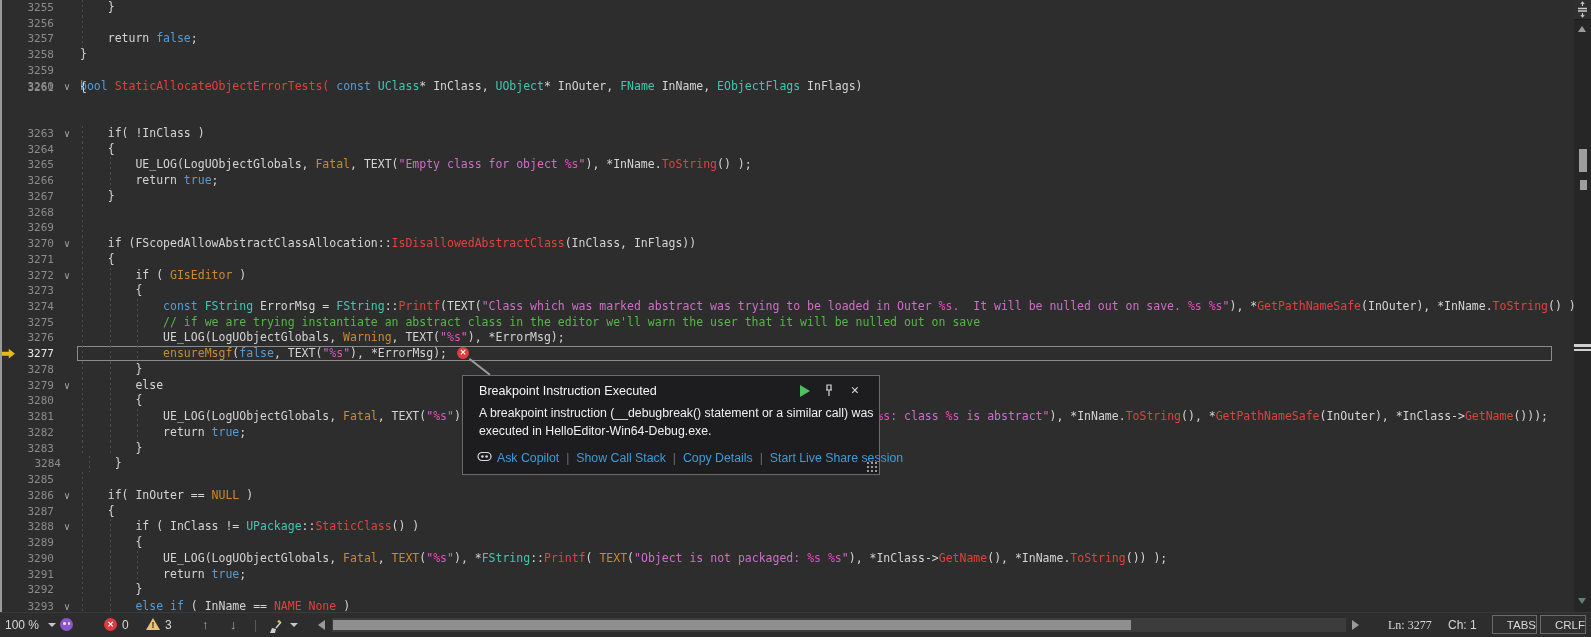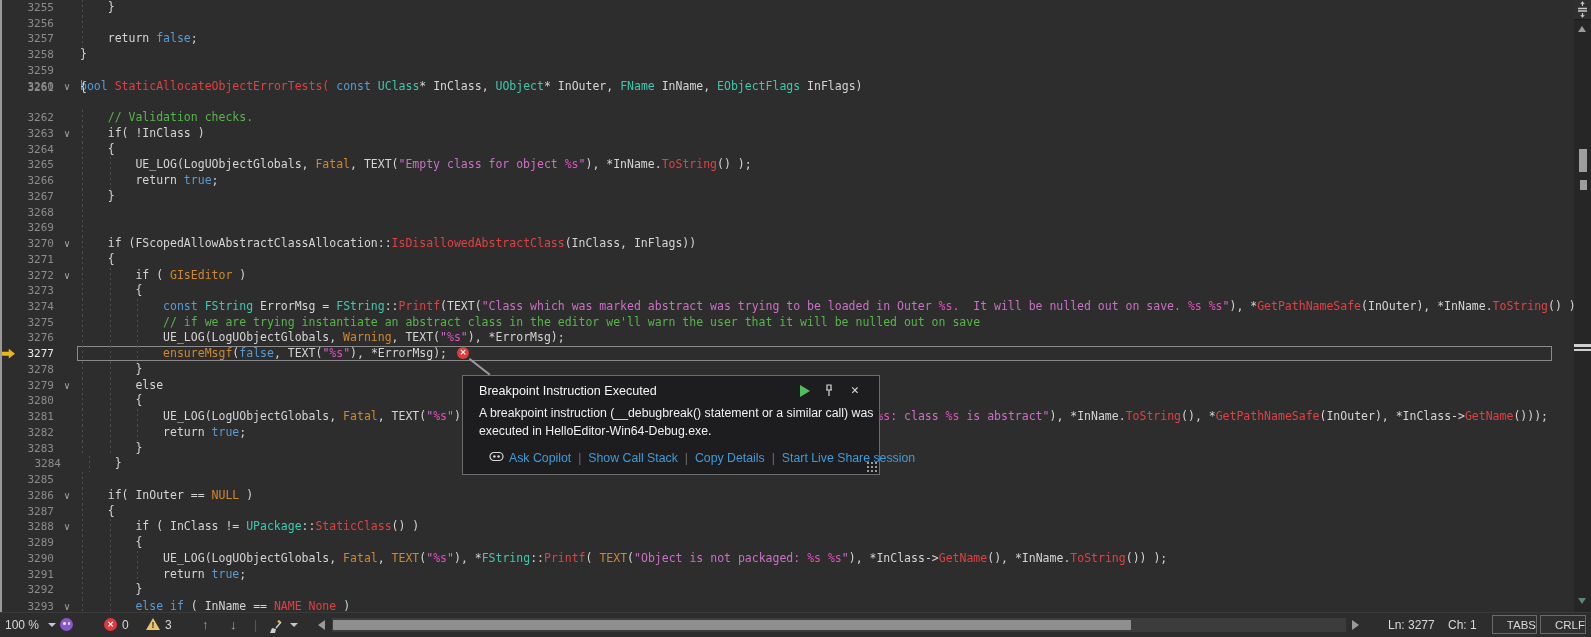--- a/index.html
+++ b/index.html
@@ -28,21 +28,21 @@
       font:bold 8px/12px "Liberation Sans",sans-serif;text-align:center;}
   #left-strip{position:absolute;left:0;top:0;width:2px;height:612px;background:#9a9a9a;}
   
   #callout-line{position:absolute;left:470px;top:358px;width:26px;border-top:2px solid #9c9c9c;
       transform:rotate(38deg);transform-origin:left top;z-index:30;}
   #popup{position:absolute;left:462px;top:375px;width:418px;height:100px;background:#1d1d1f;
       border:1px solid #6b6b6b;box-sizing:border-box;z-index:31;color:#f0f0f0;}
   #popup .title{position:absolute;left:16px;top:8px;font-size:12.6px;color:#f5f5f5;white-space:nowrap;}
   #popup .body1{position:absolute;left:16px;top:30px;font-size:12.3px;white-space:nowrap;}
   #popup .body2{position:absolute;left:16px;top:48px;font-size:12.3px;white-space:nowrap;}
-  #popup .actions{position:absolute;left:26px;top:72px;height:20px;display:flex;align-items:center;white-space:nowrap;}
+  #popup .actions{position:absolute;left:14px;top:72px;height:20px;display:flex;align-items:center;white-space:nowrap;}
   #popup .actions .lnk{color:#3f9bd8;font-size:12.3px;cursor:pointer;}
   #popup .actions .sep{color:#6f6f6f;margin:0 7px;font-size:12px;}
   #popup .hicon{position:absolute;top:7px;width:16px;height:14px;text-align:center;cursor:pointer;}
   .play-tri{display:inline-block;width:0;height:0;border-left:10px solid #4dbf5e;
       border-top:6px solid transparent;border-bottom:6px solid transparent;}
   .close-x{color:#d8d8d8;font:13px/14px "DejaVu Sans Mono",monospace;}
   #popup-grip{position:absolute;right:2px;bottom:2px;width:11px;height:11px;
       background:radial-gradient(circle,#9a9a9a 1px,transparent 1.2px);background-size:4px 4px;}
   .cop-ic{display:inline-block;margin-right:5px;}
   
@@ -113,25 +113,20 @@
         <div class="code"><span></span></div>
       </div>
       <div class="row" style="top: 78.685px;">
         <div class="ln">3260</div>
         <div class="fold">∨</div>
         <div class="code"><span></span><span class="k">bool</span><span class="d"> </span><span class="r">StaticAllocateObjectErrorTests(</span><span class="d"> </span><span class="k">const</span><span class="d"> </span><span class="t">UClass</span><span class="d">* InClass, </span><span class="t">UObject</span><span class="d">* InOuter, </span><span class="t">FName</span><span class="d"> InName, </span><span class="t">EObjectFlags</span><span class="d"> InFlags)</span></div>
       </div>
       <div class="row" style="top: 80px;">
         <div class="ln">3261</div>
         <div class="code"><span></span><span class="d">{</span></div>
-      </div>
-      <div class="row" style="top: 110.159px;">
-        <div class="guide" style="left: 82px;"></div>
-        <div class="ln">3262</div>
-        <div class="code"><span>    </span><span class="c">// Validation checks.</span></div>
       </div>
       <div class="row" style="top: 125.896px;">
         <div class="guide" style="left: 82px;"></div>
         <div class="ln">3263</div>
         <div class="fold">∨</div>
         <div class="code"><span>    </span><span class="d">if( !InClass )</span></div>
       </div>
       <div class="row" style="top: 141.633px;">
         <div class="guide" style="left: 82px;"></div>
         <div class="ln">3264</div>
@@ -380,18 +375,18 @@
           <path d="M10 9L15 3" stroke="#cfcfcf" stroke-width="1.4"></path>
           <path d="M4 14l2-5 4 1-1 4z" fill="#cfcfcf"></path>
           <path d="M13 1v3M11.5 2.5h3" stroke="#e8c14c" stroke-width="1.2"></path>
         </svg>
     </span>
     <span class="sb" style="left:290px;"><span class="caret-down"></span></span>
     <div class="tri-left" style="left:318px;"></div>
     <div id="hs-track"></div>
     <div id="hs-thumb"></div>
     <div class="tri-right" style="left:1352px;"></div>
-    <span class="sb" style="left:1388px;">Ln: 3277</span>
+    <span class="sb" style="left:1388px;font-family:Liberation Serif, serif;">Ln: 3277</span>
     <span class="sb" style="left:1448px;">Ch: 1</span>
     <span class="boxbtn" style="left:1492px;width:45px;">TABS</span>
     <span class="boxbtn" style="left:1540px;width:46px;">CRLF</span>
   </div>
 </div>
 
 </body></html>

